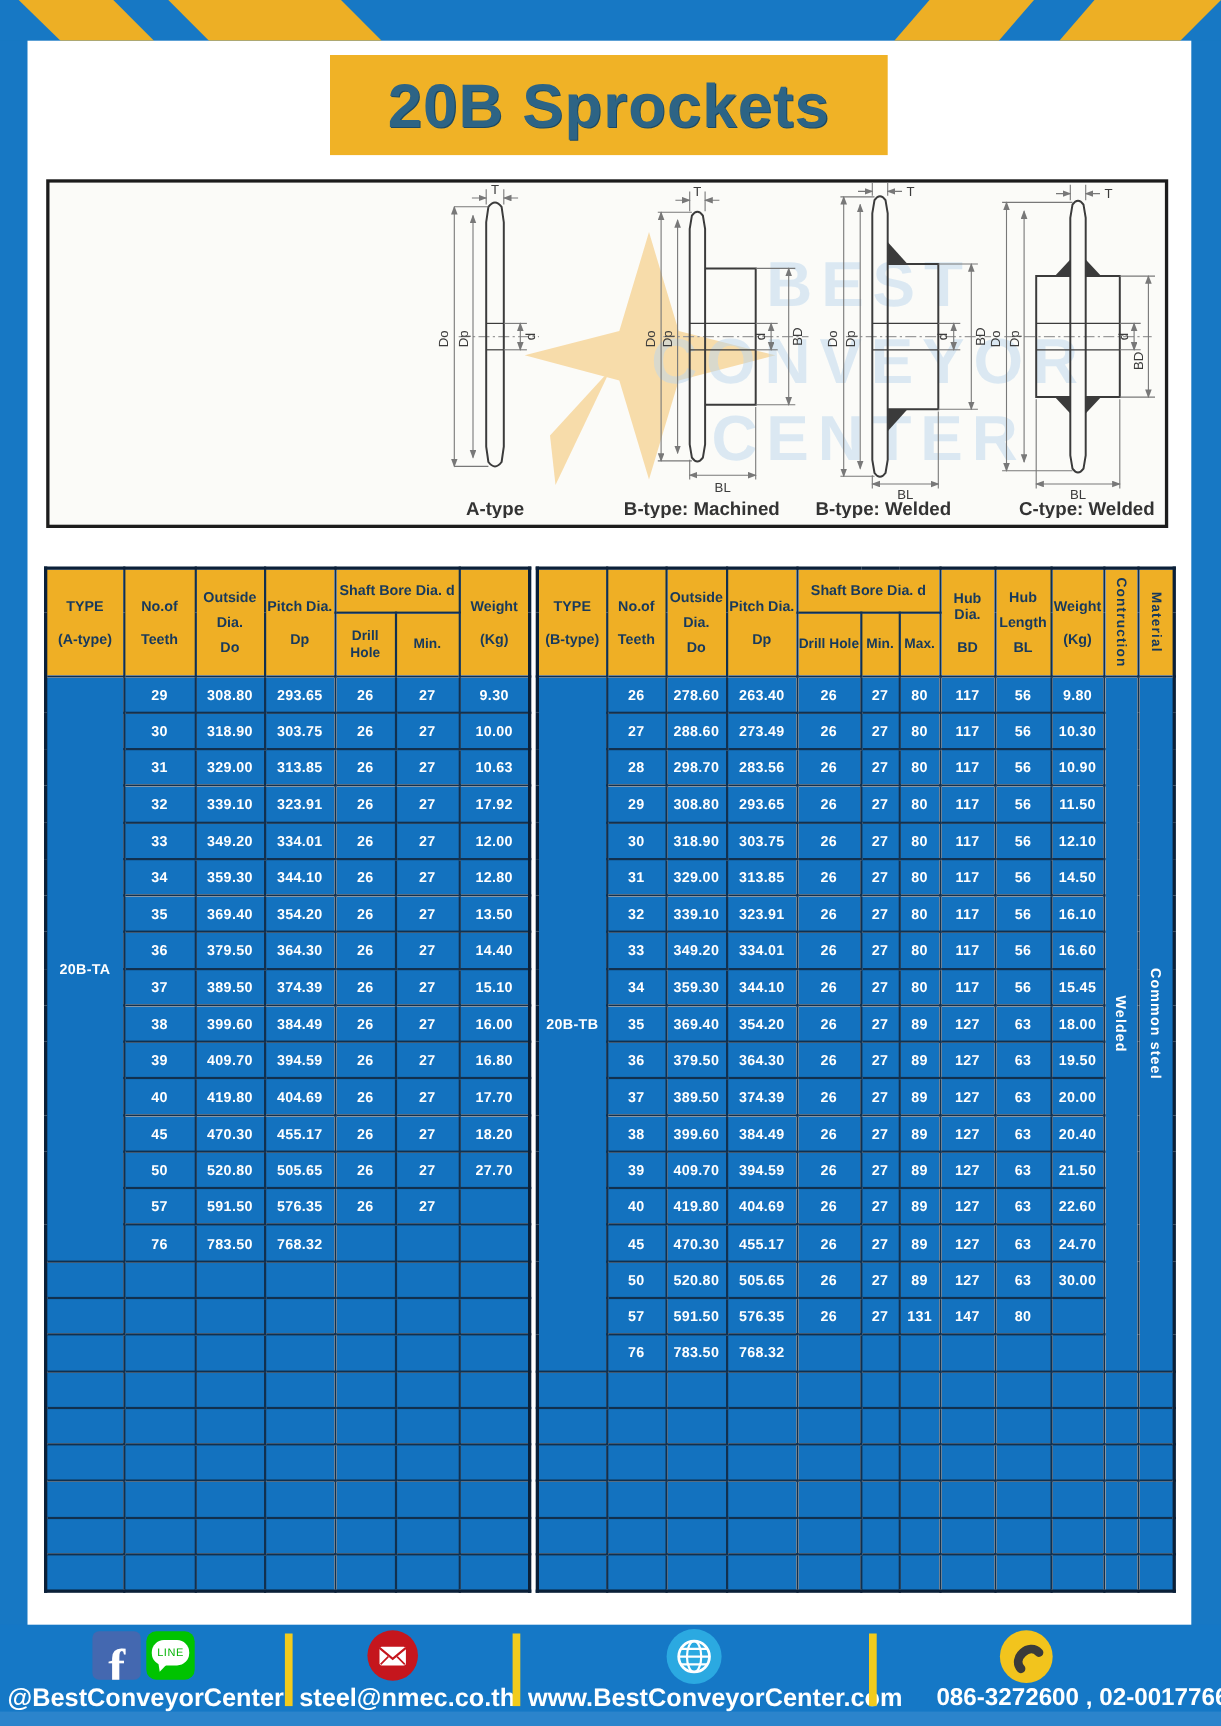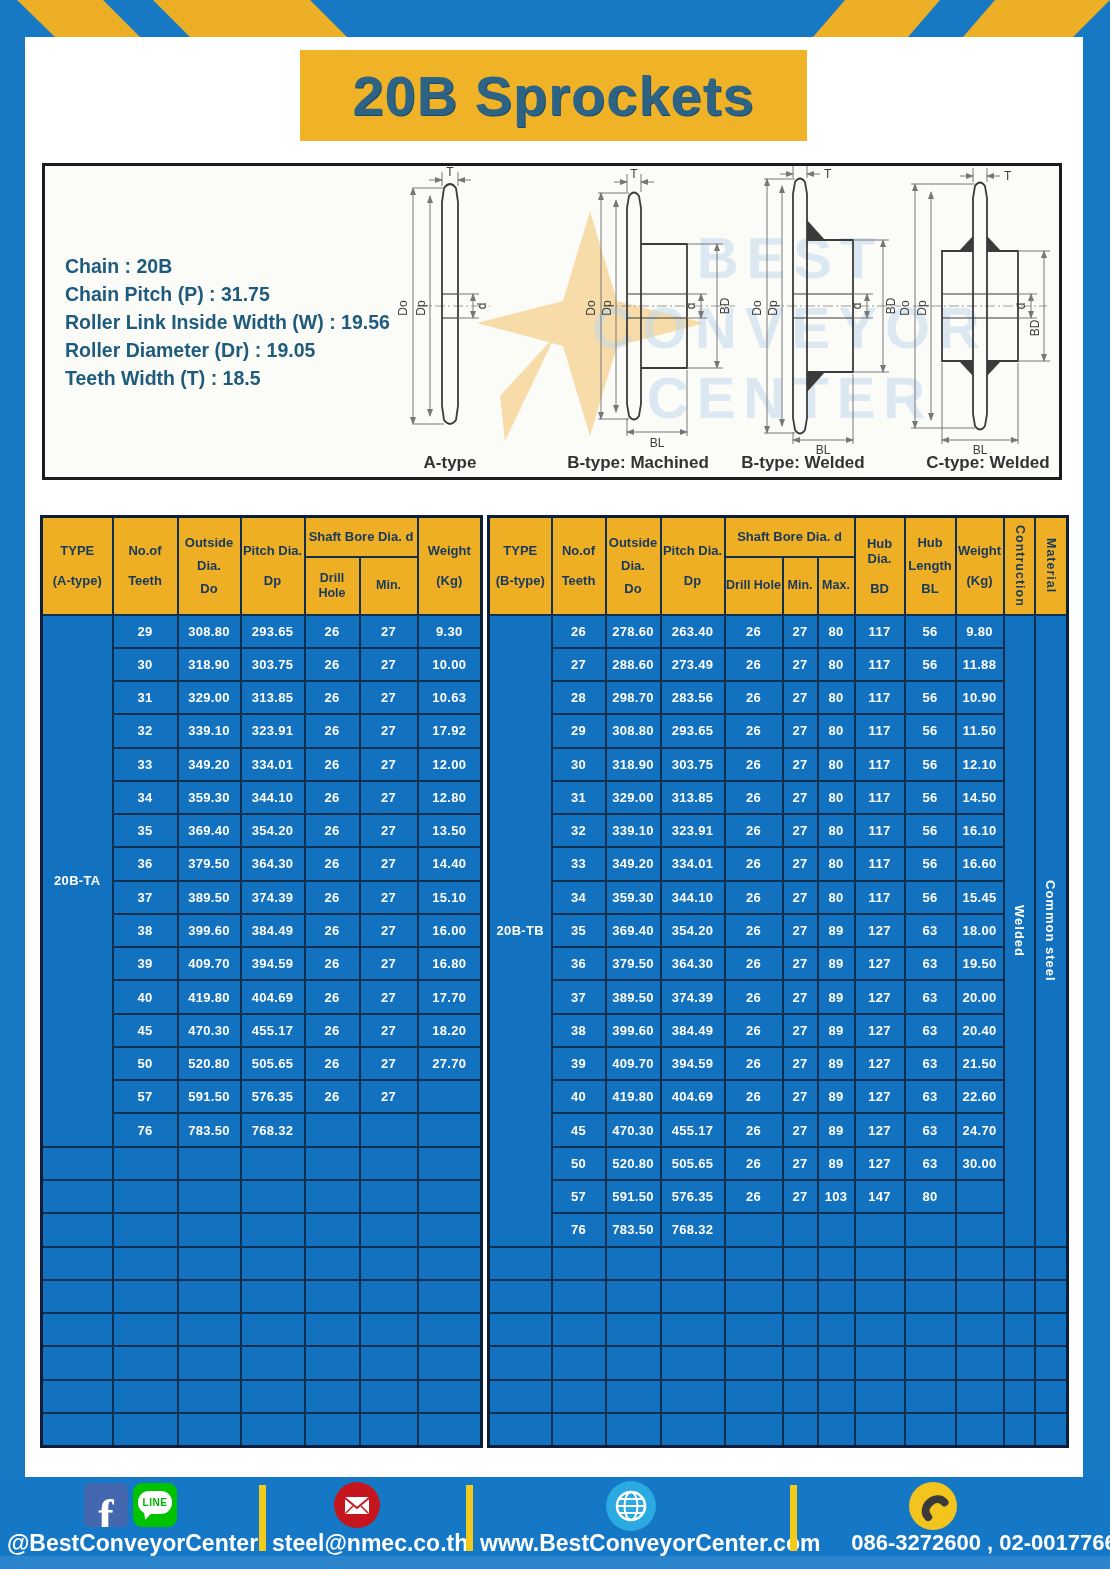--- a/index.html
+++ b/index.html
@@ -52,21 +52,21 @@
          color:#fff;font-weight:bold;font-size:23px;white-space:nowrap;}
   .fdivider{position:absolute;top:8px;width:7px;height:66px;background:#F2CB1C;}
   .icon-fb{position:absolute;left:84px;top:6px;width:44px;height:44px;background:#4468B0;
            border-radius:6px;overflow:hidden;}
   .icon-fb span{position:absolute;left:0;right:0;bottom:-12px;text-align:center;color:#fff;
            font-family:"Liberation Serif",serif;font-weight:bold;font-size:46px;line-height:46px;}
   .icon-line{position:absolute;left:133px;top:6px;width:44px;height:44px;background:#00C300;
            border-radius:9px;}
   .line-bubble{position:absolute;left:5px;top:8px;width:34px;height:23px;background:#fff;
            border-radius:11px;text-align:center;}
-  .line-bubble span{color:#00B300;font-weight:bold;font-size:10px;line-height:23px;letter-spacing:.5px;text-align:right;}
+  .line-bubble span{color:#00B300;font-weight:normal;font-size:10px;line-height:23px;letter-spacing:.5px;text-align:right;}
   .line-tail{position:absolute;left:10px;top:29px;width:0;height:0;border-left:3px solid transparent;
            border-right:5px solid transparent;border-top:8px solid #fff;transform:rotate(12deg);}
   .icon-circle{position:absolute;border-radius:50%;}
 </style>
 </head>
 <body>
 
 <div id="page">
 
   <div class="frame" id="frame-left"></div>
@@ -222,27 +222,20 @@
         <line class="dim" x1="897" y1="274" x2="973" y2="274" marker-start="url(#arr)" marker-end="url(#arr)"></line>
         <text class="dimtext" x="935" y="288" text-anchor="middle">BL</text>
       </g>
 
       <text class="caption" x="405" y="302" text-anchor="middle">A-type</text>
       <text class="caption" x="593" y="302" text-anchor="middle">B-type: Machined</text>
       <text class="caption" x="758" y="302" text-anchor="middle">B-type: Welded</text>
       <text class="caption" x="943" y="302" text-anchor="middle">C-type: Welded</text>
     </svg>
 
-    <div id="specs">
-        <div class="spec-line">Chain : 20B</div>
-        <div class="spec-line">Chain Pitch (P) : 31.75</div>
-        <div class="spec-line">Roller Link Inside Width (W) : 19.56</div>
-        <div class="spec-line">Roller Diameter (Dr) : 19.05</div>
-        <div class="spec-line">Teeth Width (T) : 18.5</div>
-      </div>
   </div>
 
   <table class="spec-table" id="table-a">
     <colgroup>
       <col style="width:71px">
         <col style="width:65px">
         <col style="width:63px">
         <col style="width:64px">
       <col style="width:55px">
         <col style="width:58px">
@@ -598,21 +591,21 @@
         </tr>
         <tr style="height: 33.28px;">
           <td>27</td>
           <td>288.60</td>
           <td>273.49</td>
           <td>26</td>
           <td>27</td>
           <td>80</td>
           <td>117</td>
           <td>56</td>
-          <td>11.88</td>
+          <td>10.30</td>
         </tr>
         <tr style="height: 33.28px;">
           <td>28</td>
           <td>298.70</td>
           <td>283.56</td>
           <td>26</td>
           <td>27</td>
           <td>80</td>
           <td>117</td>
           <td>56</td>
@@ -771,21 +764,21 @@
           <td>127</td>
           <td>63</td>
           <td>30.00</td>
         </tr>
         <tr style="height: 33.28px;">
           <td>57</td>
           <td>591.50</td>
           <td>576.35</td>
           <td>26</td>
           <td>27</td>
-          <td>103</td>
+          <td>131</td>
           <td>147</td>
           <td>80</td>
           <td></td>
         </tr>
         <tr style="height: 33.28px;">
           <td>76</td>
           <td>783.50</td>
           <td>768.32</td>
           <td></td>
           <td></td>

